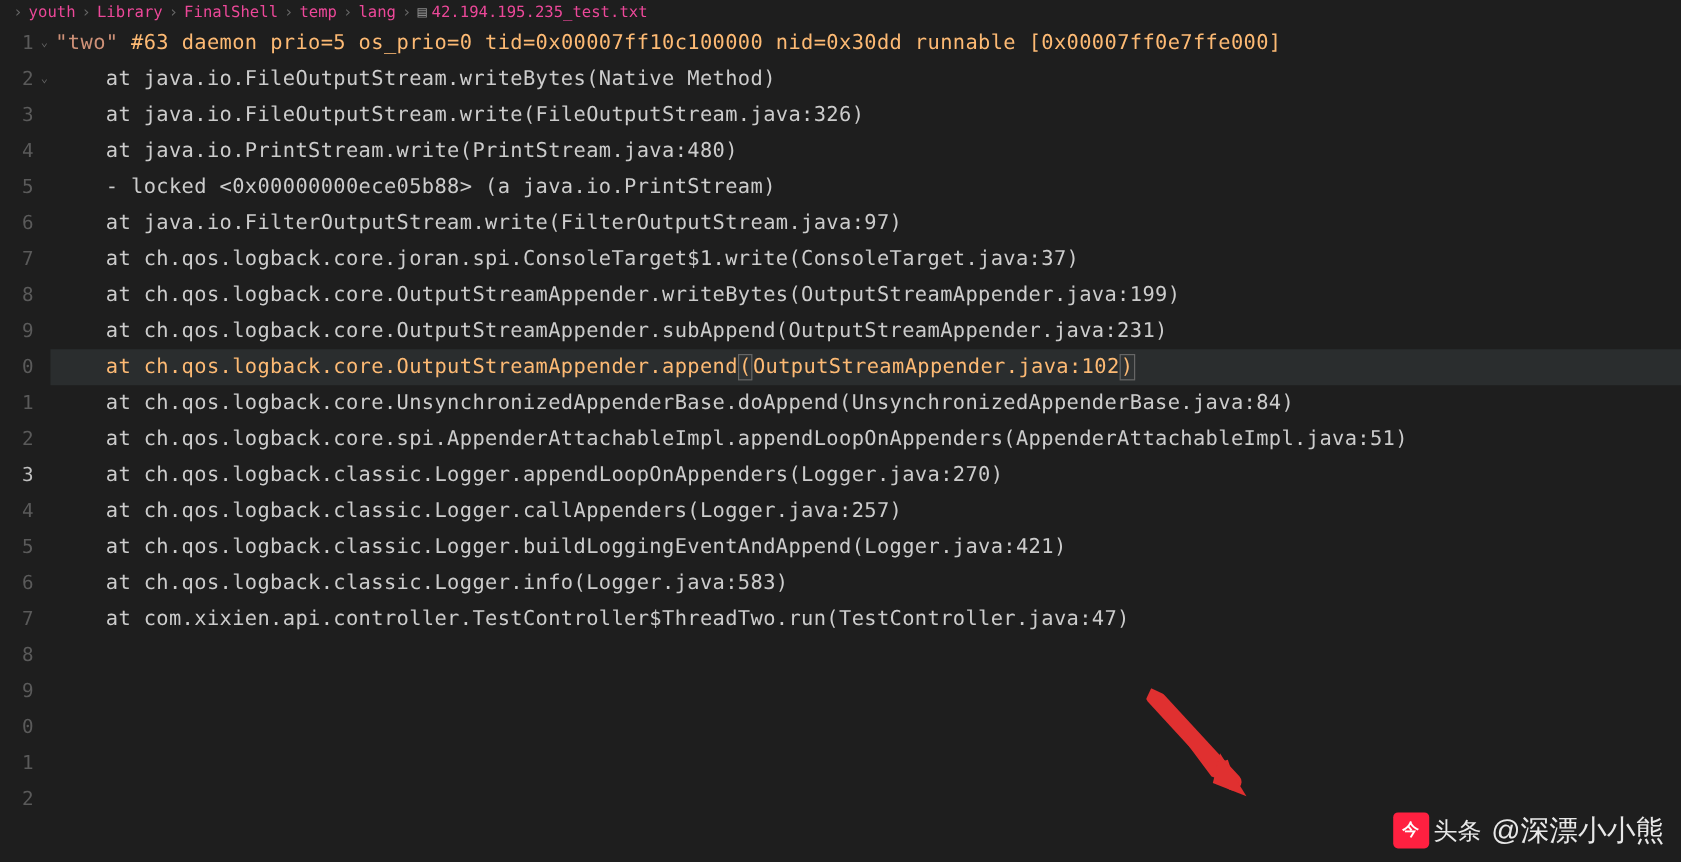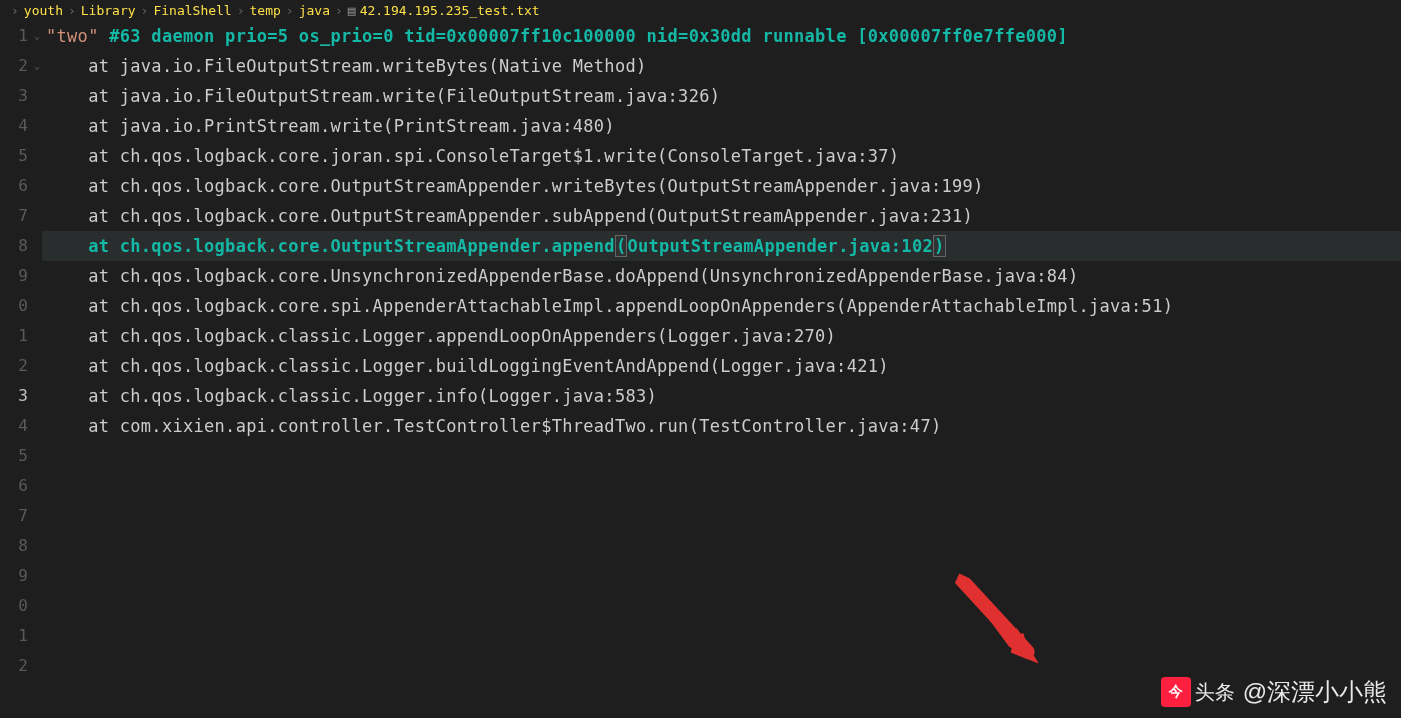--- a/index.html
+++ b/index.html
@@ -20,21 +20,21 @@
     .breadcrumb {
       display: flex;
       align-items: center;
       padding: 3px 8px;
       font-size: 13px;
       color: #888;
       gap: 2px;
       background: #1e1e1e;
     }
     .breadcrumb-item {
-      color: #fde047;
+      color: #ec4899;
     }
     .breadcrumb-sep {
       color: #666;
       margin: 0 3px;
     }
     .breadcrumb .file-icon {
       display: inline-block;
       margin-right: 2px;
       color: #888;
     }
@@ -79,21 +79,21 @@
       line-height: 30px;
       white-space: pre;
       font-size: 17px;
       letter-spacing: 0.3px;
       padding-left: 4px;
     }
     .code .line.highlighted {
       background: #2a2d2e;
     }
     .str { color: #ce9178; }
-    .plain { color: #14b8a6; font-weight: bold; }
+    .plain { color: #fdba74; }
     .bracket-match {
       border: 1px solid #666;
       background: rgba(100,100,100,0.1);
     }
     .arrow {
       position: absolute;
       right: 350px;
       bottom: 100px;
       font-size: 60px;
       color: #e03030;
@@ -137,21 +137,21 @@
 <div class="breadcrumb">
   <span class="breadcrumb-sep">›</span>
   <span class="breadcrumb-item">youth</span>
   <span class="breadcrumb-sep">›</span>
   <span class="breadcrumb-item">Library</span>
   <span class="breadcrumb-sep">›</span>
   <span class="breadcrumb-item">FinalShell</span>
   <span class="breadcrumb-sep">›</span>
   <span class="breadcrumb-item">temp</span>
   <span class="breadcrumb-sep">›</span>
-  <span class="breadcrumb-item">java</span>
+  <span class="breadcrumb-item">lang</span>
   <span class="breadcrumb-sep">›</span>
   <span class="file-icon">▤</span>
   <span class="breadcrumb-item">42.194.195.235_test.txt</span>
 </div>
 
 <div class="editor">
   <div class="gutter" id="gutter">
       <div class="line-number">1<span class="fold">⌄</span></div>
       <div class="line-number">2<span class="fold">⌄</span></div>
       <div class="line-number">3</div>
@@ -173,27 +173,30 @@
       <div class="line-number">9</div>
       <div class="line-number">0</div>
       <div class="line-number">1</div>
       <div class="line-number">2</div>
     </div>
   <div class="code" id="code">
       <div class="line"><span class="str">"two"</span><span class="plain"> #63 daemon prio=5 os_prio=0 tid=0x00007ff10c100000 nid=0x30dd runnable [0x00007ff0e7ffe000]</span></div>
       <div class="line">    at java.io.FileOutputStream.writeBytes(Native Method)</div>
       <div class="line">    at java.io.FileOutputStream.write(FileOutputStream.java:326)</div>
       <div class="line">    at java.io.PrintStream.write(PrintStream.java:480)</div>
+      <div class="line">    - locked &lt;0x00000000ece05b88&gt; (a java.io.PrintStream)</div>
+      <div class="line">    at java.io.FilterOutputStream.write(FilterOutputStream.java:97)</div>
       <div class="line">    at ch.qos.logback.core.joran.spi.ConsoleTarget$1.write(ConsoleTarget.java:37)</div>
       <div class="line">    at ch.qos.logback.core.OutputStreamAppender.writeBytes(OutputStreamAppender.java:199)</div>
       <div class="line">    at ch.qos.logback.core.OutputStreamAppender.subAppend(OutputStreamAppender.java:231)</div>
       <div class="line highlighted"><span class="plain">    at ch.qos.logback.core.OutputStreamAppender.append</span><span class="plain bracket-match">(</span><span class="plain">OutputStreamAppender.java:102</span><span class="plain bracket-match">)</span></div>
       <div class="line">    at ch.qos.logback.core.UnsynchronizedAppenderBase.doAppend(UnsynchronizedAppenderBase.java:84)</div>
       <div class="line">    at ch.qos.logback.core.spi.AppenderAttachableImpl.appendLoopOnAppenders(AppenderAttachableImpl.java:51)</div>
       <div class="line">    at ch.qos.logback.classic.Logger.appendLoopOnAppenders(Logger.java:270)</div>
+      <div class="line">    at ch.qos.logback.classic.Logger.callAppenders(Logger.java:257)</div>
       <div class="line">    at ch.qos.logback.classic.Logger.buildLoggingEventAndAppend(Logger.java:421)</div>
       <div class="line">    at ch.qos.logback.classic.Logger.info(Logger.java:583)</div>
       <div class="line">    at com.xixien.api.controller.TestController$ThreadTwo.run(TestController.java:47)</div>
       <div class="line"></div>
     </div>
 </div>
 
 <svg class="arrow" width="120" height="60" viewBox="0 0 120 60" style="position:absolute; right:340px; bottom:62px;">
   <path d="M5 5 L95 42 L82 28 L95 42 L77 44 Z" fill="#e03030" stroke="#e03030" stroke-width="3"></path>
   <path d="M5 5 L95 42" stroke="#e03030" stroke-width="14" stroke-linecap="round"></path>

